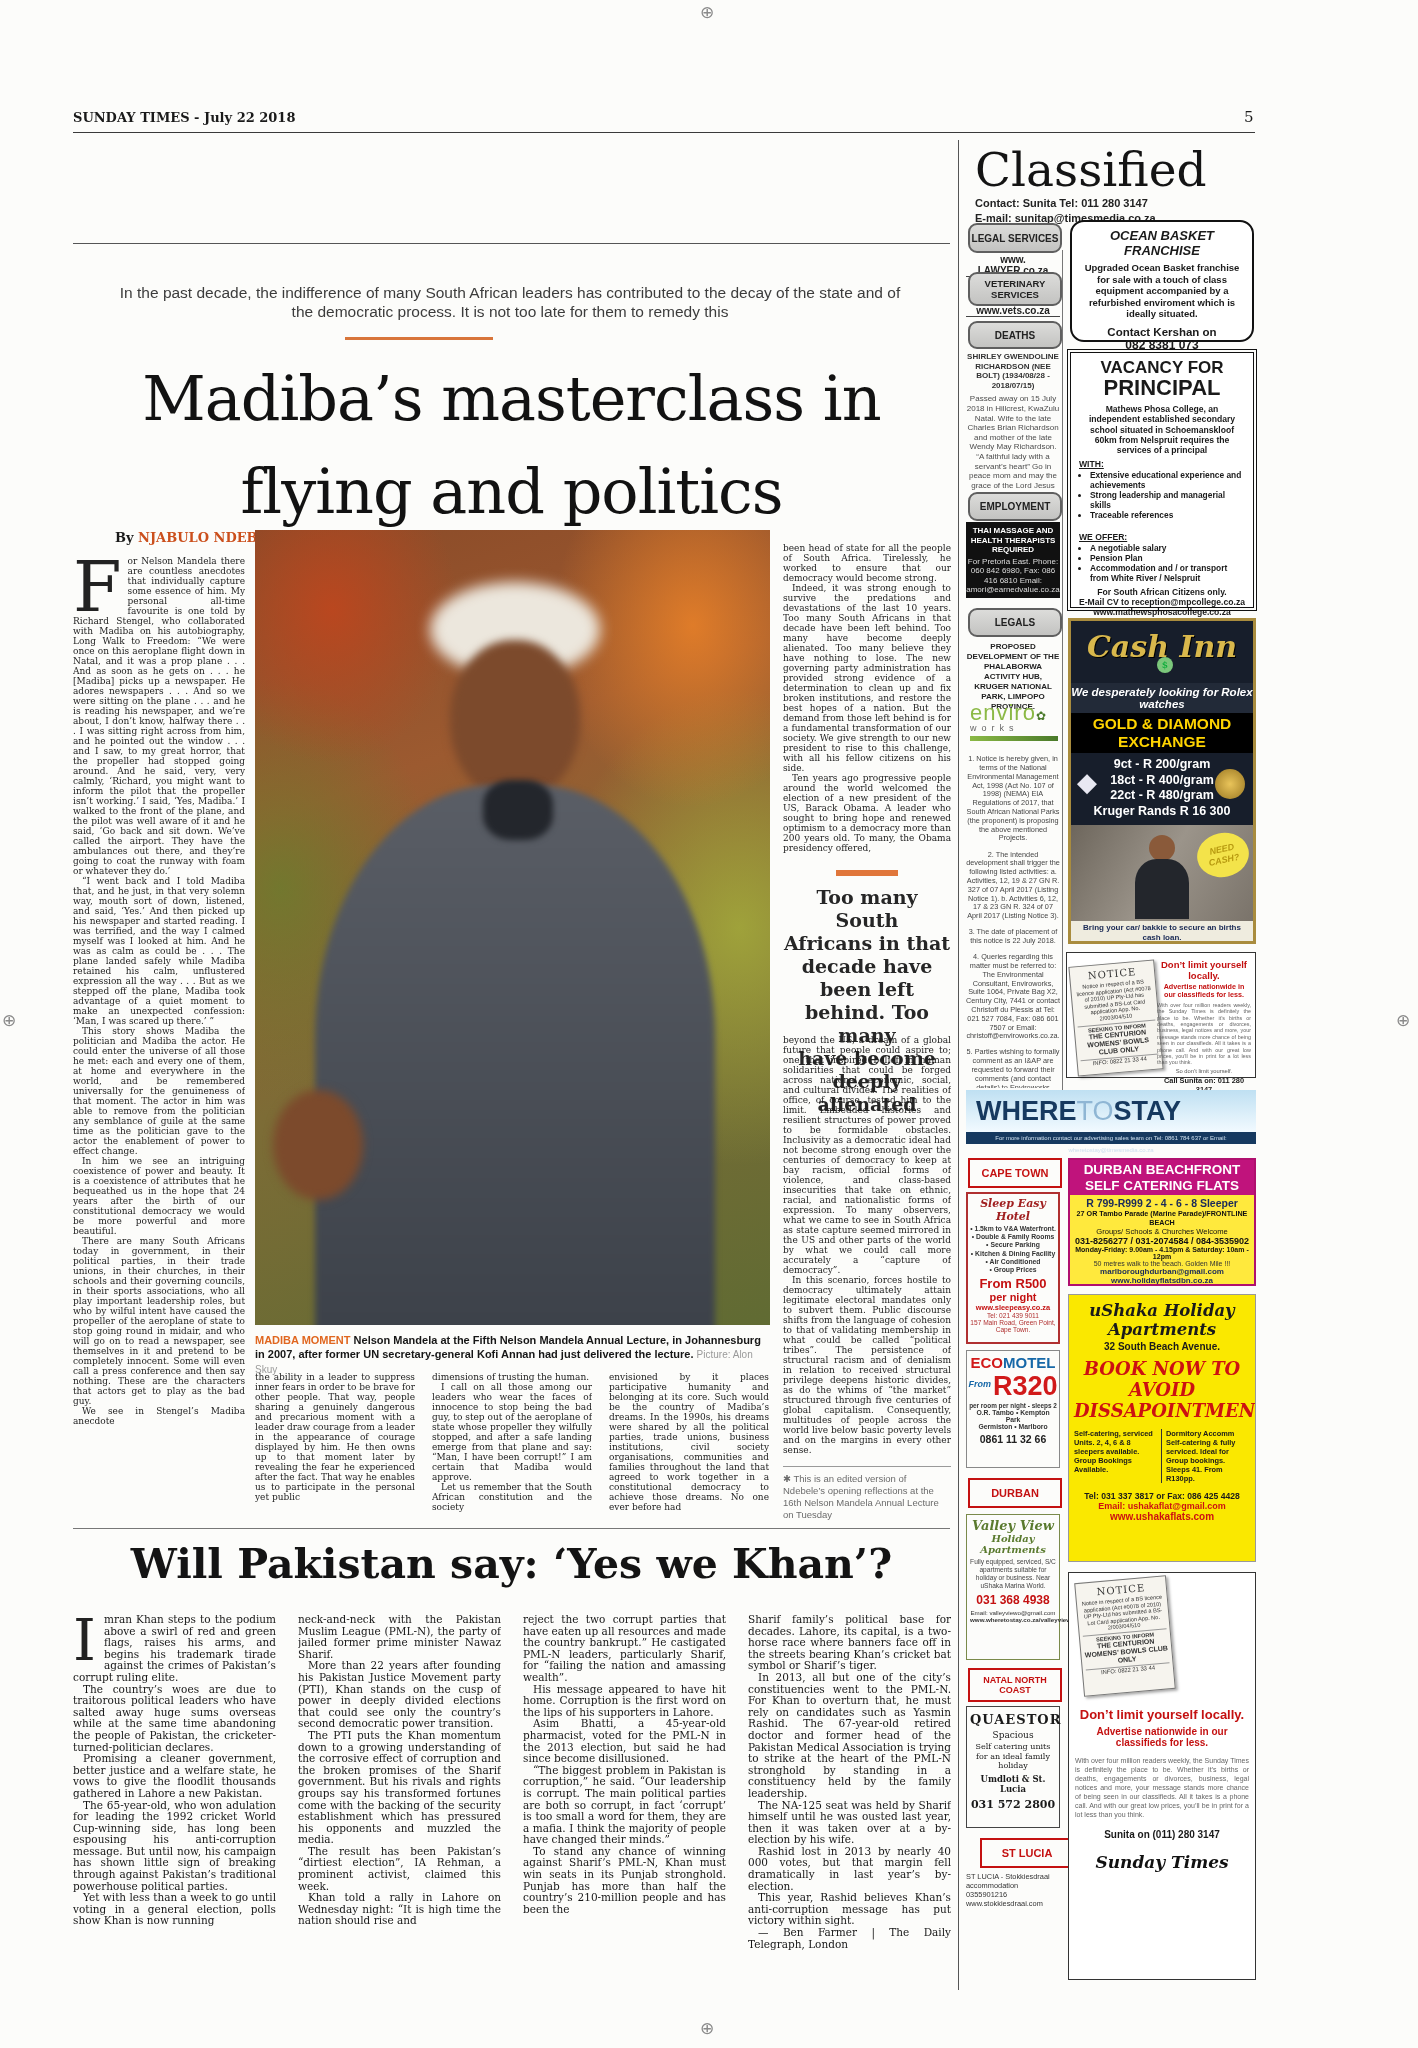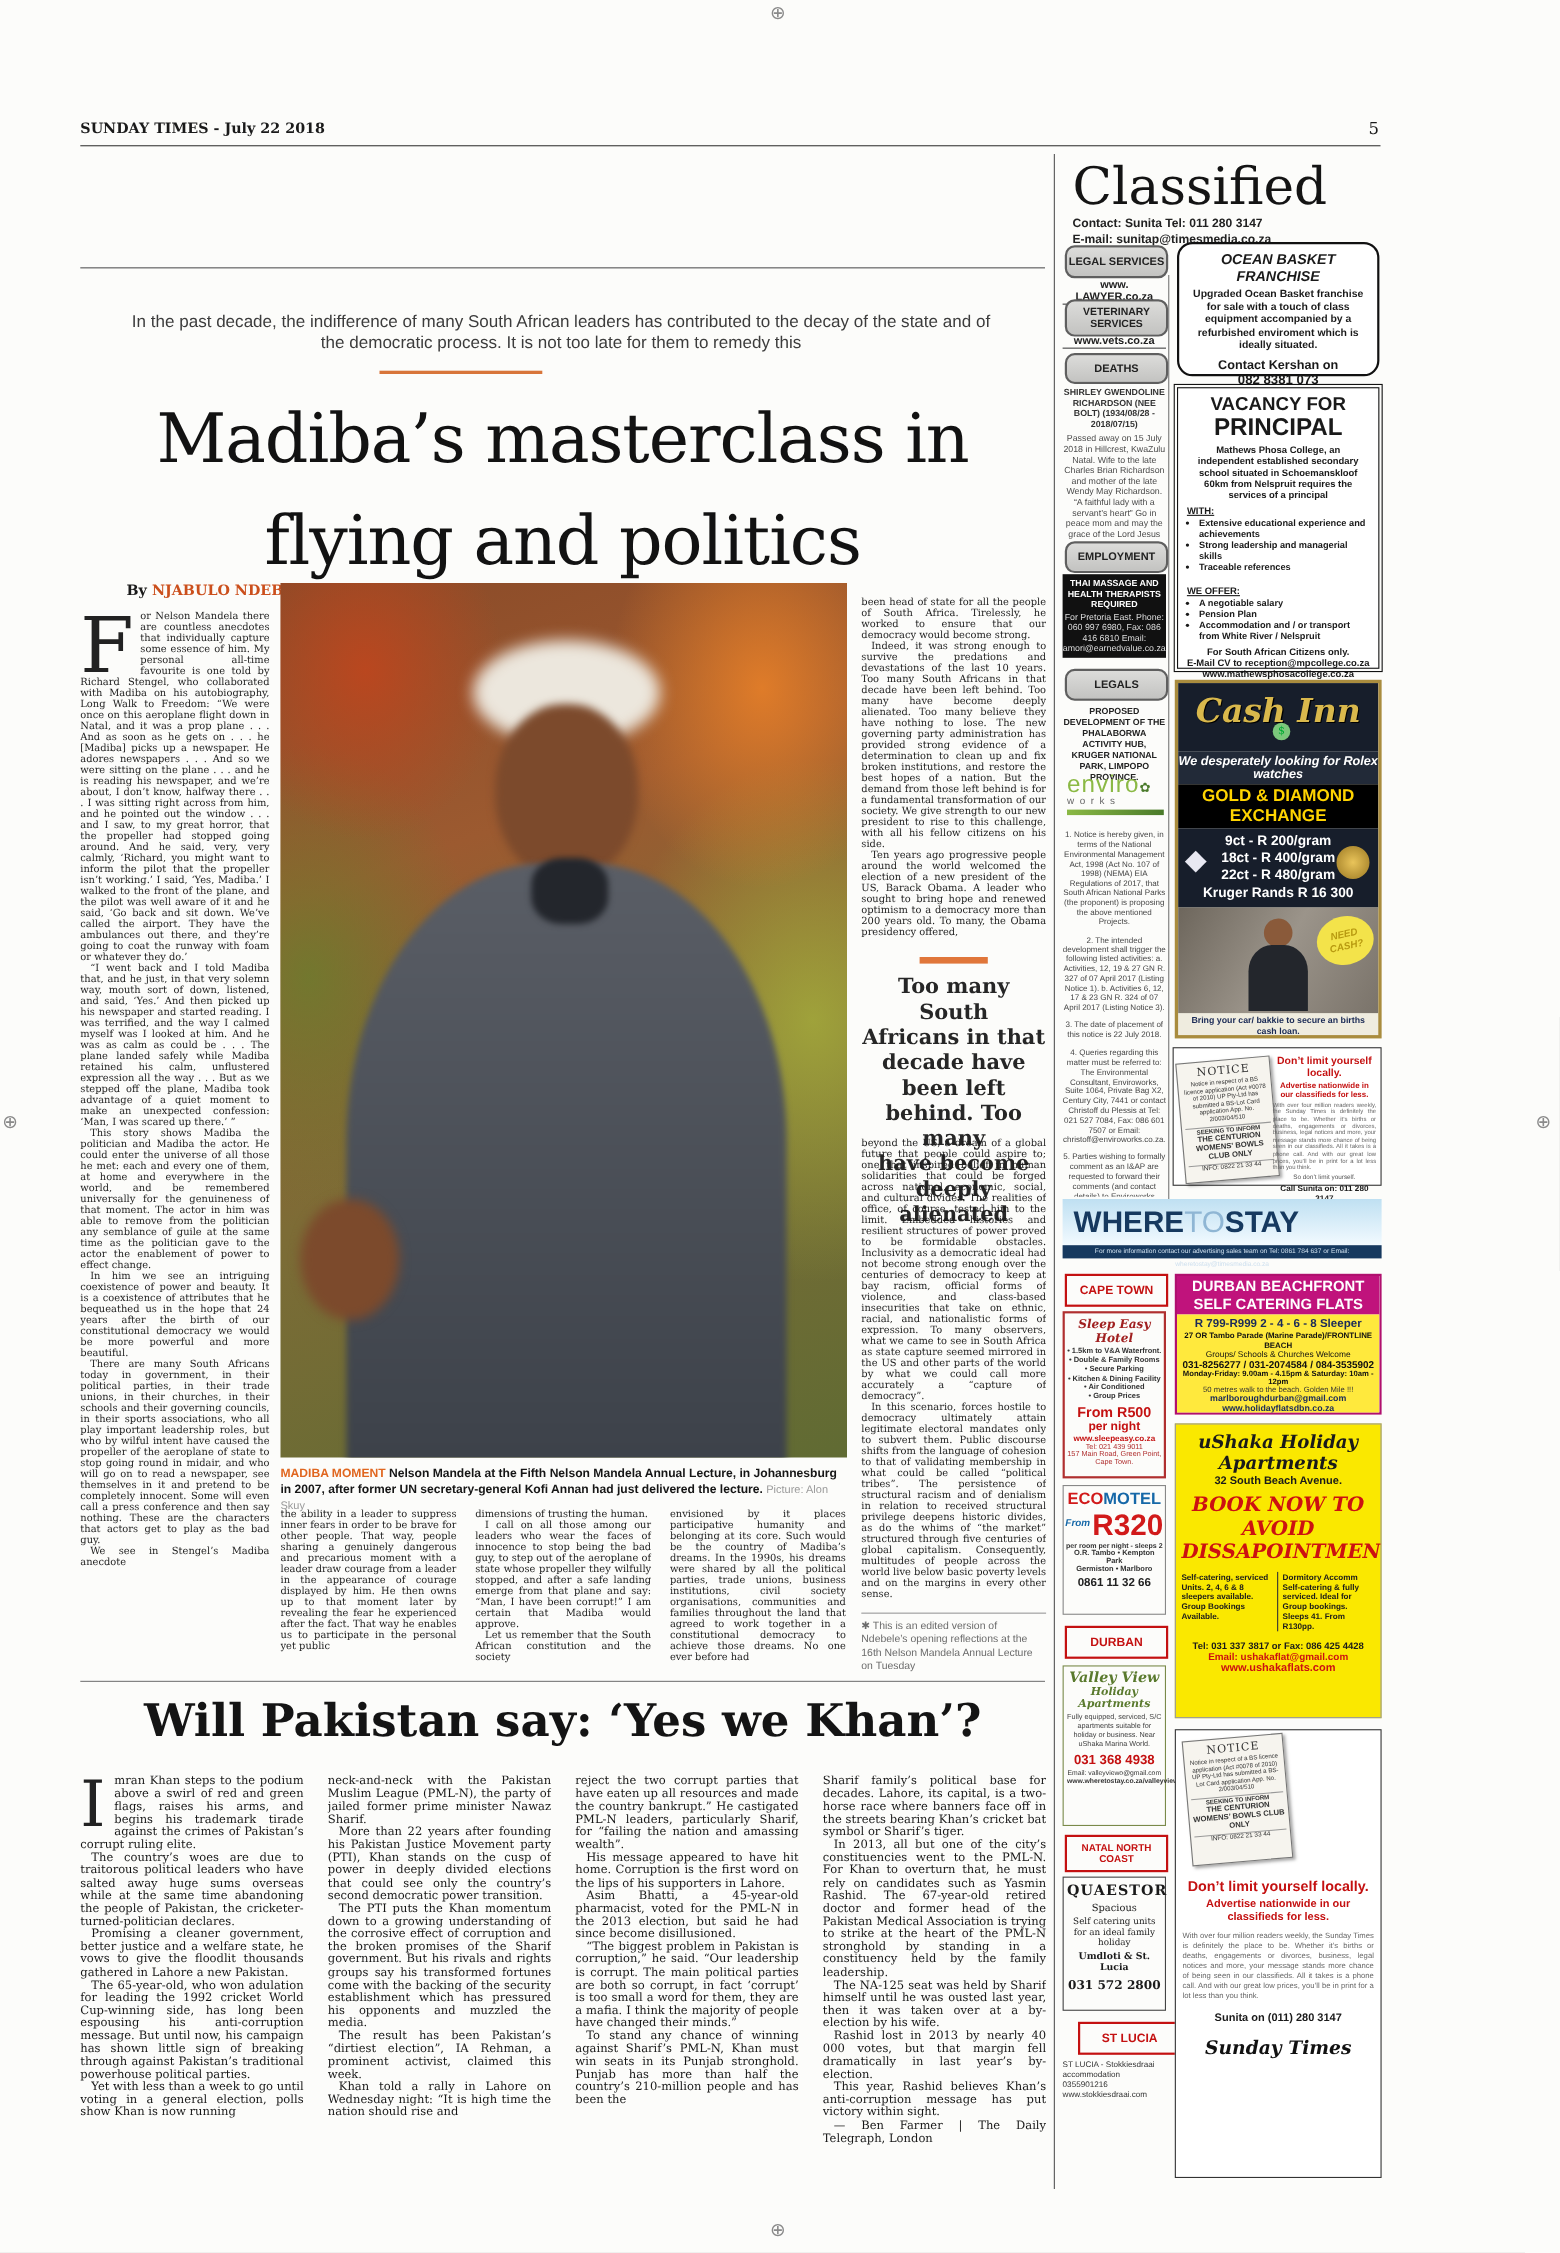--- a/index.html
+++ b/index.html
@@ -205,21 +205,21 @@
     <div class="b" style="color:#333;">SHIRLEY GWENDOLINE RICHARDSON (NEE BOLT) (1934/08/28 - 2018/07/15)</div>
     <div style="margin-top:4px;">Passed away on 15 July 2018 in Hillcrest, KwaZulu Natal. Wife to the late Charles Brian Richardson and mother of the late Wendy May Richardson. “A faithful lady with a servant’s heart” Go in peace mom and may the grace of the Lord Jesus Christ be with your spirit. Trevor, Tracy, Stephen and David</div>
   </div>
 
   <div class="abs cbtn" style="left:968px;top:492px;width:90px;height:25px;font-size:10px;">
       <span>EMPLOYMENT</span>
     </div>
 
   <div class="abs sans ctr clip" style="left:966px;top:522px;width:94px;height:76px;background:#111;color:#fff;font-size:8px;line-height:9.5px;padding-top:4px;box-sizing:border-box;">
     <div class="b">THAI MASSAGE AND HEALTH THERAPISTS REQUIRED</div>
-    <div style="margin-top:2px;color:#ddd;">For Pretoria East. Phone: 060 997 6980, Fax: 086 416 6810 Email: amori@earnedvalue.co.za</div>
+    <div style="margin-top:2px;color:#ddd;">For Pretoria East. Phone: 060 842 6980, Fax: 086 416 6810 Email: amori@earnedvalue.co.za</div>
   </div>
 
   <div class="abs cbtn" style="left:968px;top:608px;width:90px;height:25px;font-size:10px;">
       <span>LEGALS</span>
     </div>
 
   <div class="abs sans b ctr" style="left:966px;top:642px;width:94px;font-size:8px;line-height:10px;color:#222;">PROPOSED DEVELOPMENT OF THE PHALABORWA ACTIVITY HUB, KRUGER NATIONAL PARK, LIMPOPO PROVINCE.</div>
 
   <div class="abs" style="left:970px;top:700px;width:88px;">
     <div style="font-family:'Liberation Sans',sans-serif;font-size:22px;font-weight:normal;color:#8bb945;letter-spacing:1px;">

